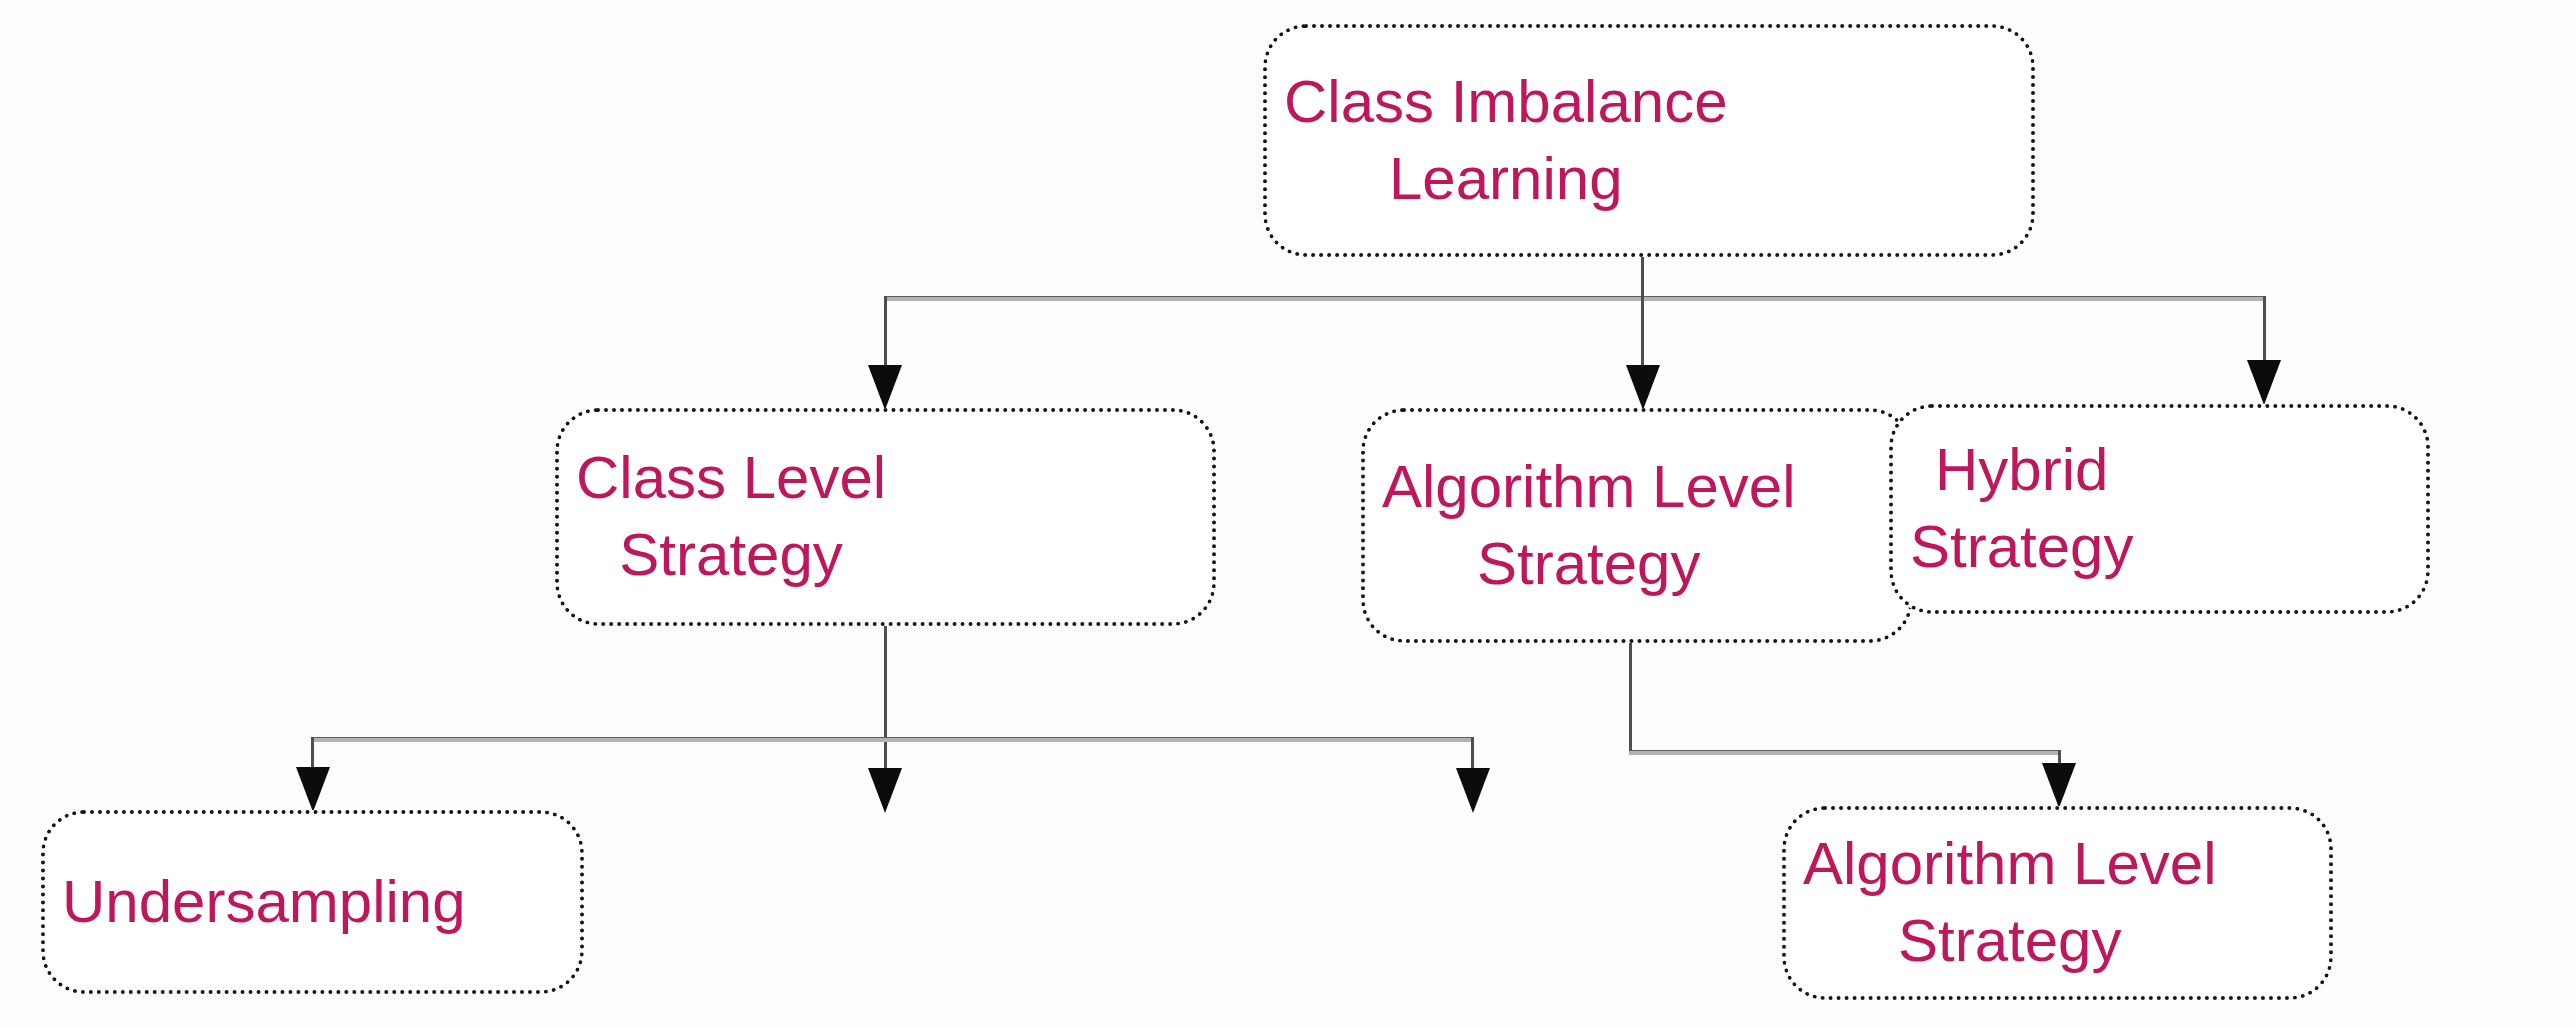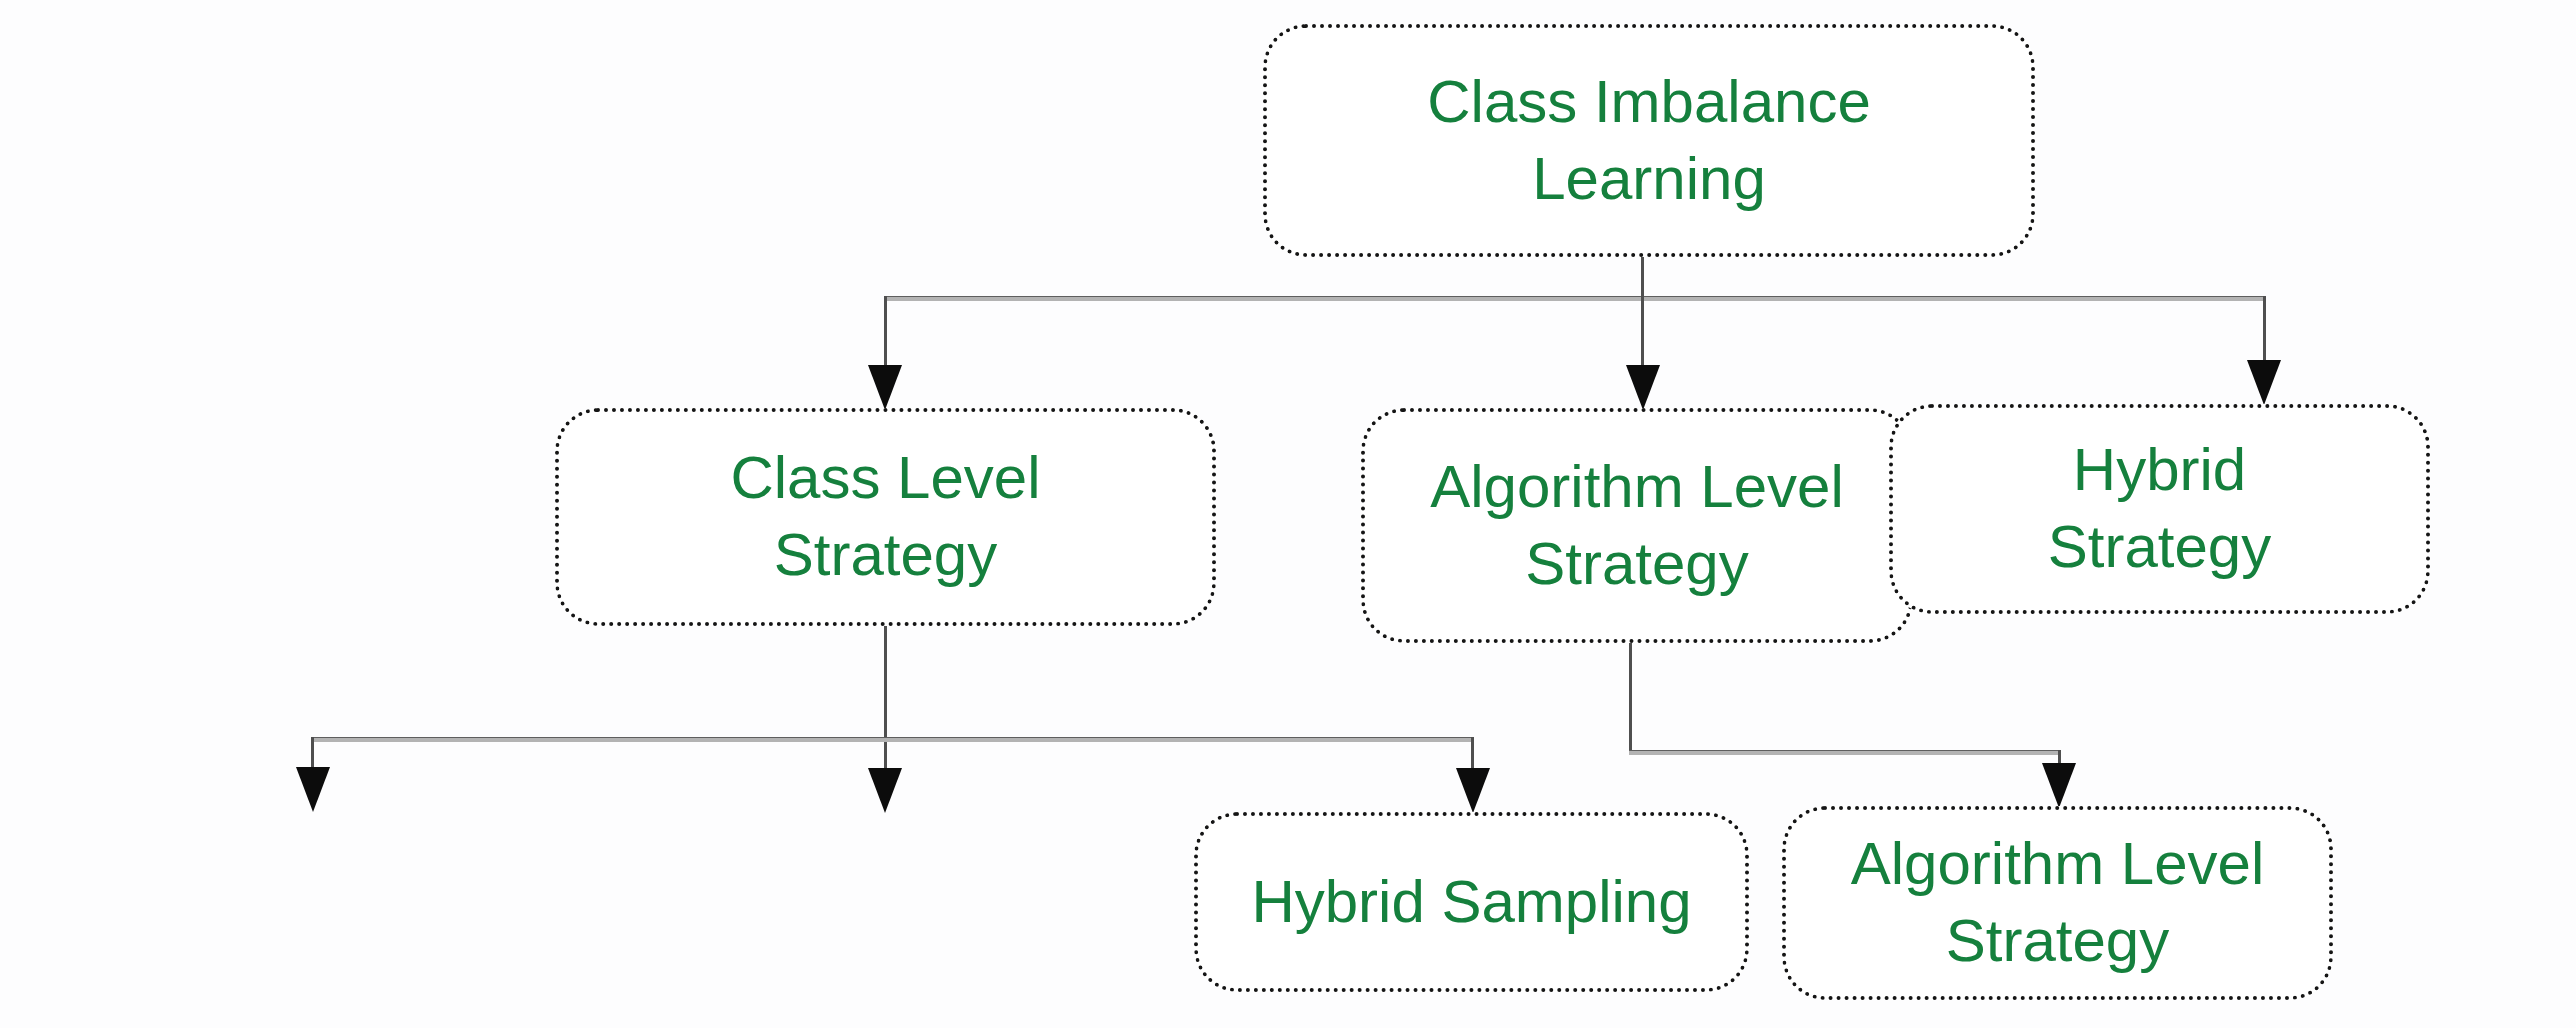--- a/index.html
+++ b/index.html
@@ -17,23 +17,22 @@
   }
   
   .node {
     position: absolute;
     box-sizing: border-box;
     border: 4.3px dotted #151515;
     border-radius: 43px;
     background: #ffffff;
     display: flex;
     align-items: center;
-    justify-content: center;
     text-align: center;
-    color: #15803d;
+    color: #be185d;
     font-size: 60px;
     line-height: 1.28;
   }
   .node .node-label {
     white-space: pre-line;
     padding: 0 17px;
   }
   .n1 { left: 1263px; top: 24px;  width: 772px; height: 233px; }
   .n2 { left: 555px;  top: 408px; width: 661px; height: 218px; }
   .n3 { left: 1361px; top: 408px; width: 552px; height: 235px; }
@@ -123,22 +122,22 @@
 Strategy</span>
   </div>
   <div class="node n3">
     <span class="node-label">Algorithm Level
 Strategy</span>
   </div>
   <div class="node n4">
     <span class="node-label">Hybrid
 Strategy</span>
   </div>
-  <div class="node n7">
-    <span class="node-label">Hybrid Sampling</span>
+  <div class="node n5">
+    <span class="node-label">Undersampling</span>
   </div>
   <div class="node n8">
     <span class="node-label">Algorithm Level
 Strategy</span>
   </div>
 
 </div>
 
 
 </body></html>

